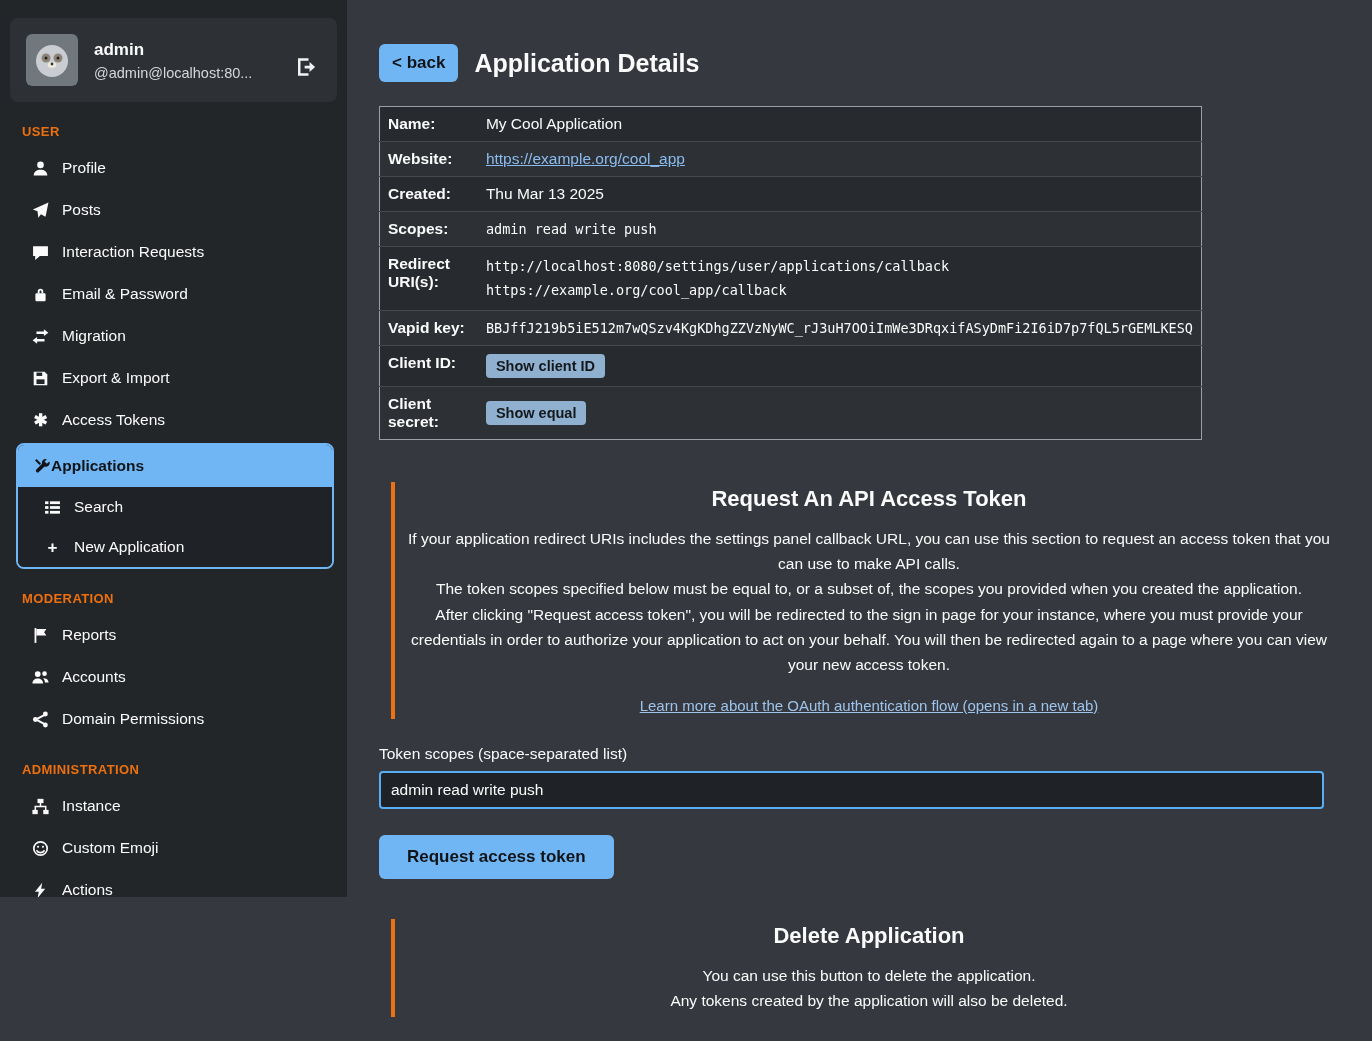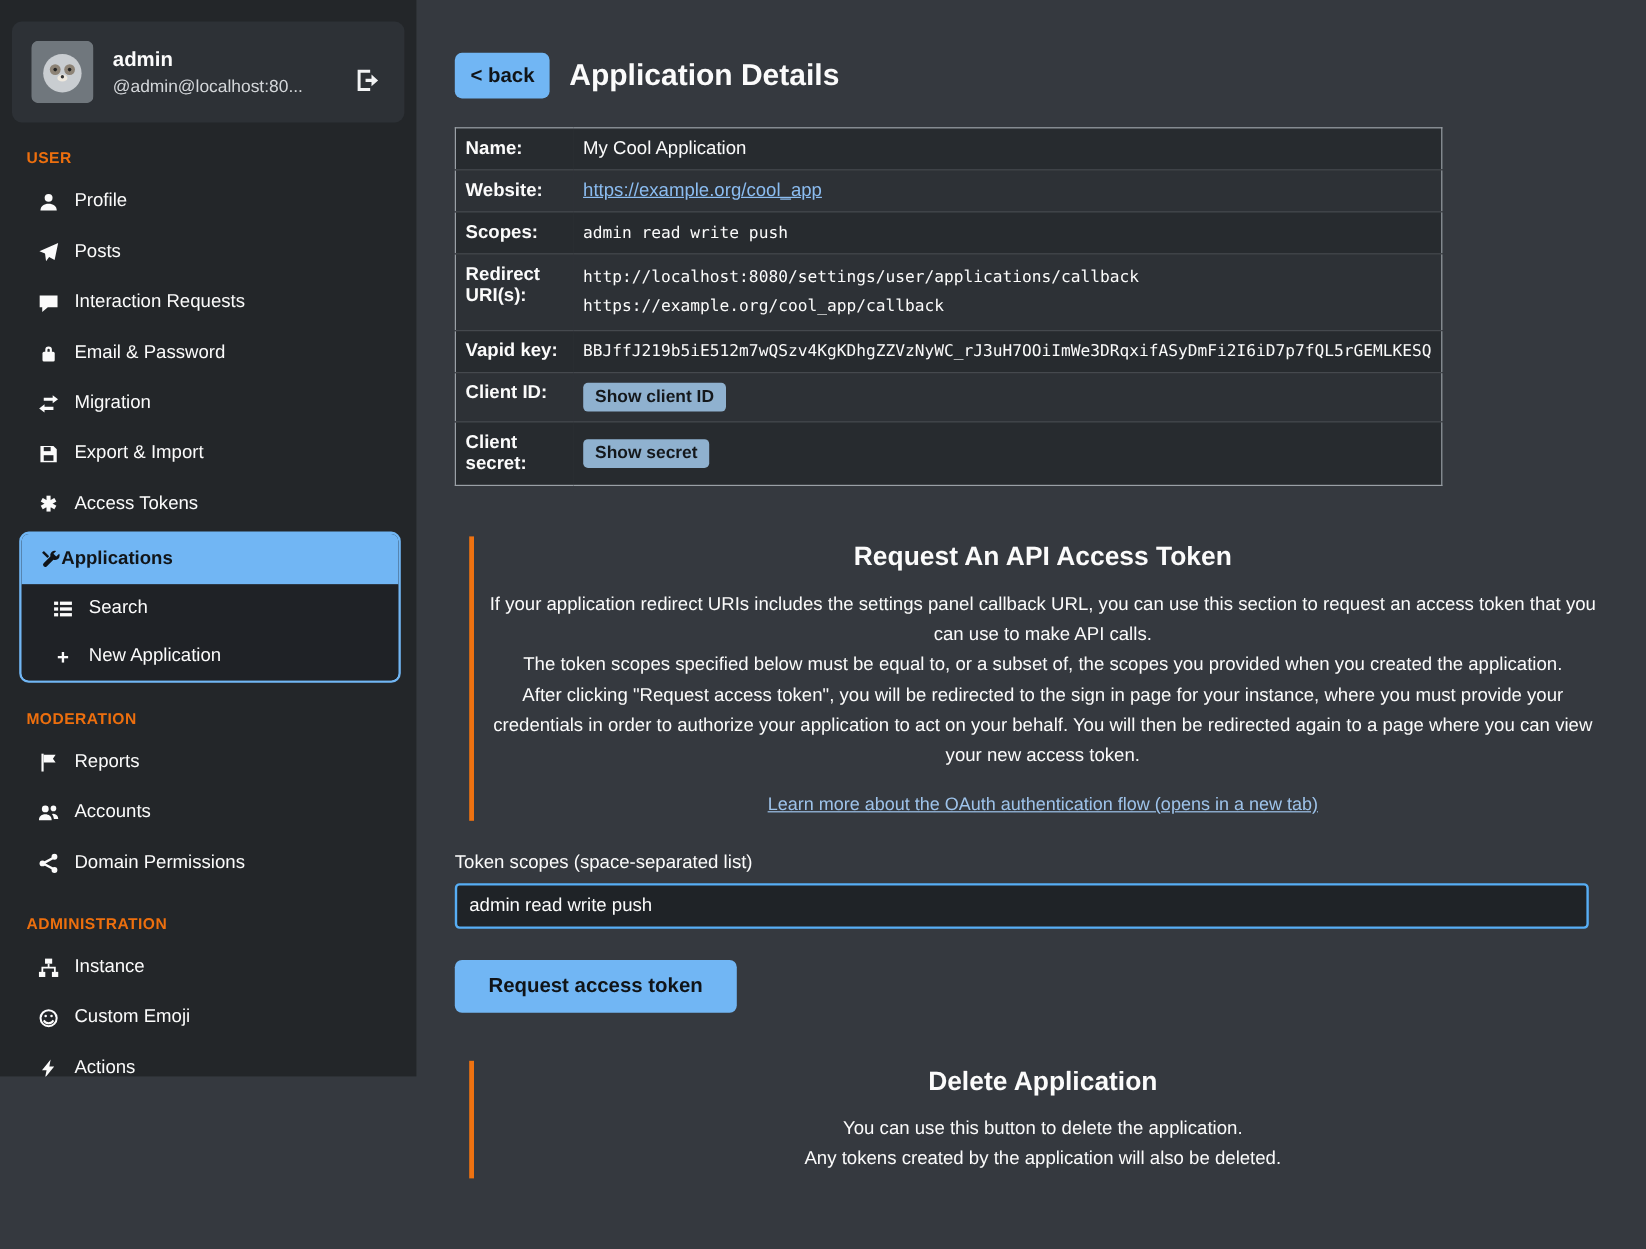--- a/index.html
+++ b/index.html
@@ -329,41 +329,45 @@
     <tbody>
         <tr>
       <th>Name:</th>
       <td>My Cool Application</td>
     </tr>
     <tr>
       <th>Website:</th>
       <td><a class="weblink">https://example.org/cool_app</a></td>
     </tr>
     <tr>
+      <th>Created:</th>
+      <td>Thu Mar 13 2025</td>
+    </tr>
+    <tr>
       <th>Scopes:</th>
       <td class="mono">admin read write push</td>
     </tr>
     <tr>
       <th>Redirect URI(s):</th>
       <td>
         <div class="mono-line">http://localhost:8080/settings/user/applications/callback</div>
         <div class="mono-line">https://example.org/cool_app/callback</div>
       </td>
     </tr>
     <tr>
       <th>Vapid key:</th>
       <td class="mono">BBJffJ219b5iE512m7wQSzv4KgKDhgZZVzNyWC_rJ3uH7OOiImWe3DRqxifASyDmFi2I6iD7p7fQL5rGEMLKESQ</td>
     </tr>
     <tr>
       <th>Client ID:</th>
       <td><button class="btn btn-show">Show client ID</button></td>
     </tr>
     <tr>
       <th>Client secret:</th>
-      <td><button class="btn btn-show">Show secret</button></td>
+      <td><button class="btn btn-show">Show equal</button></td>
     </tr>
   </tbody>
     </table>
 
   <section class="bordered">
     <h2>Request An API Access Token</h2>
     <p>If your application redirect URIs includes the settings panel callback URL, you can use this section to request an access token that you can use to make API calls.</p>
     <p>The token scopes specified below must be equal to, or a subset of, the scopes you provided when you created the application.</p>
     <p>After clicking "Request access token", you will be redirected to the sign in page for your instance, where you must provide your credentials in order to authorize your application to act on your behalf. You will then be redirected again to a page where you can view your new access token.</p>
     <a class="learn-link">Learn more about the OAuth authentication flow (opens in a new tab)</a>

